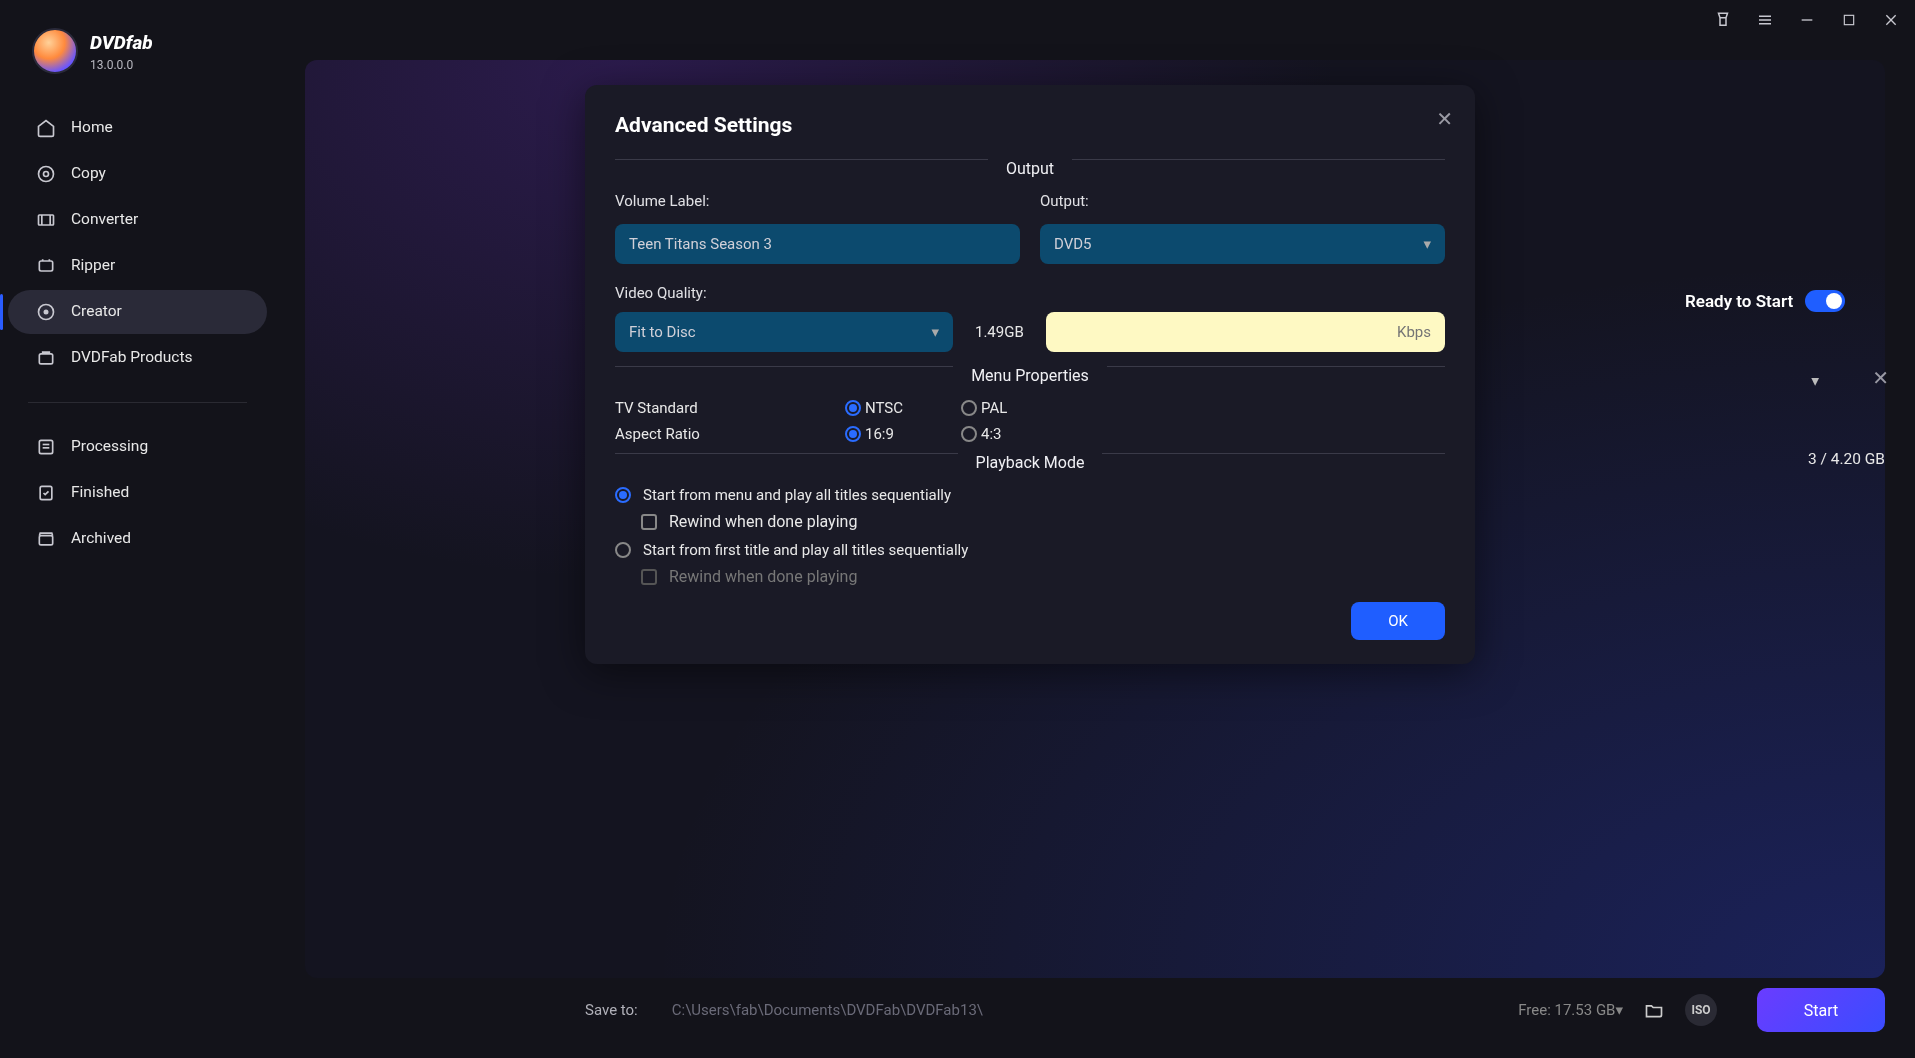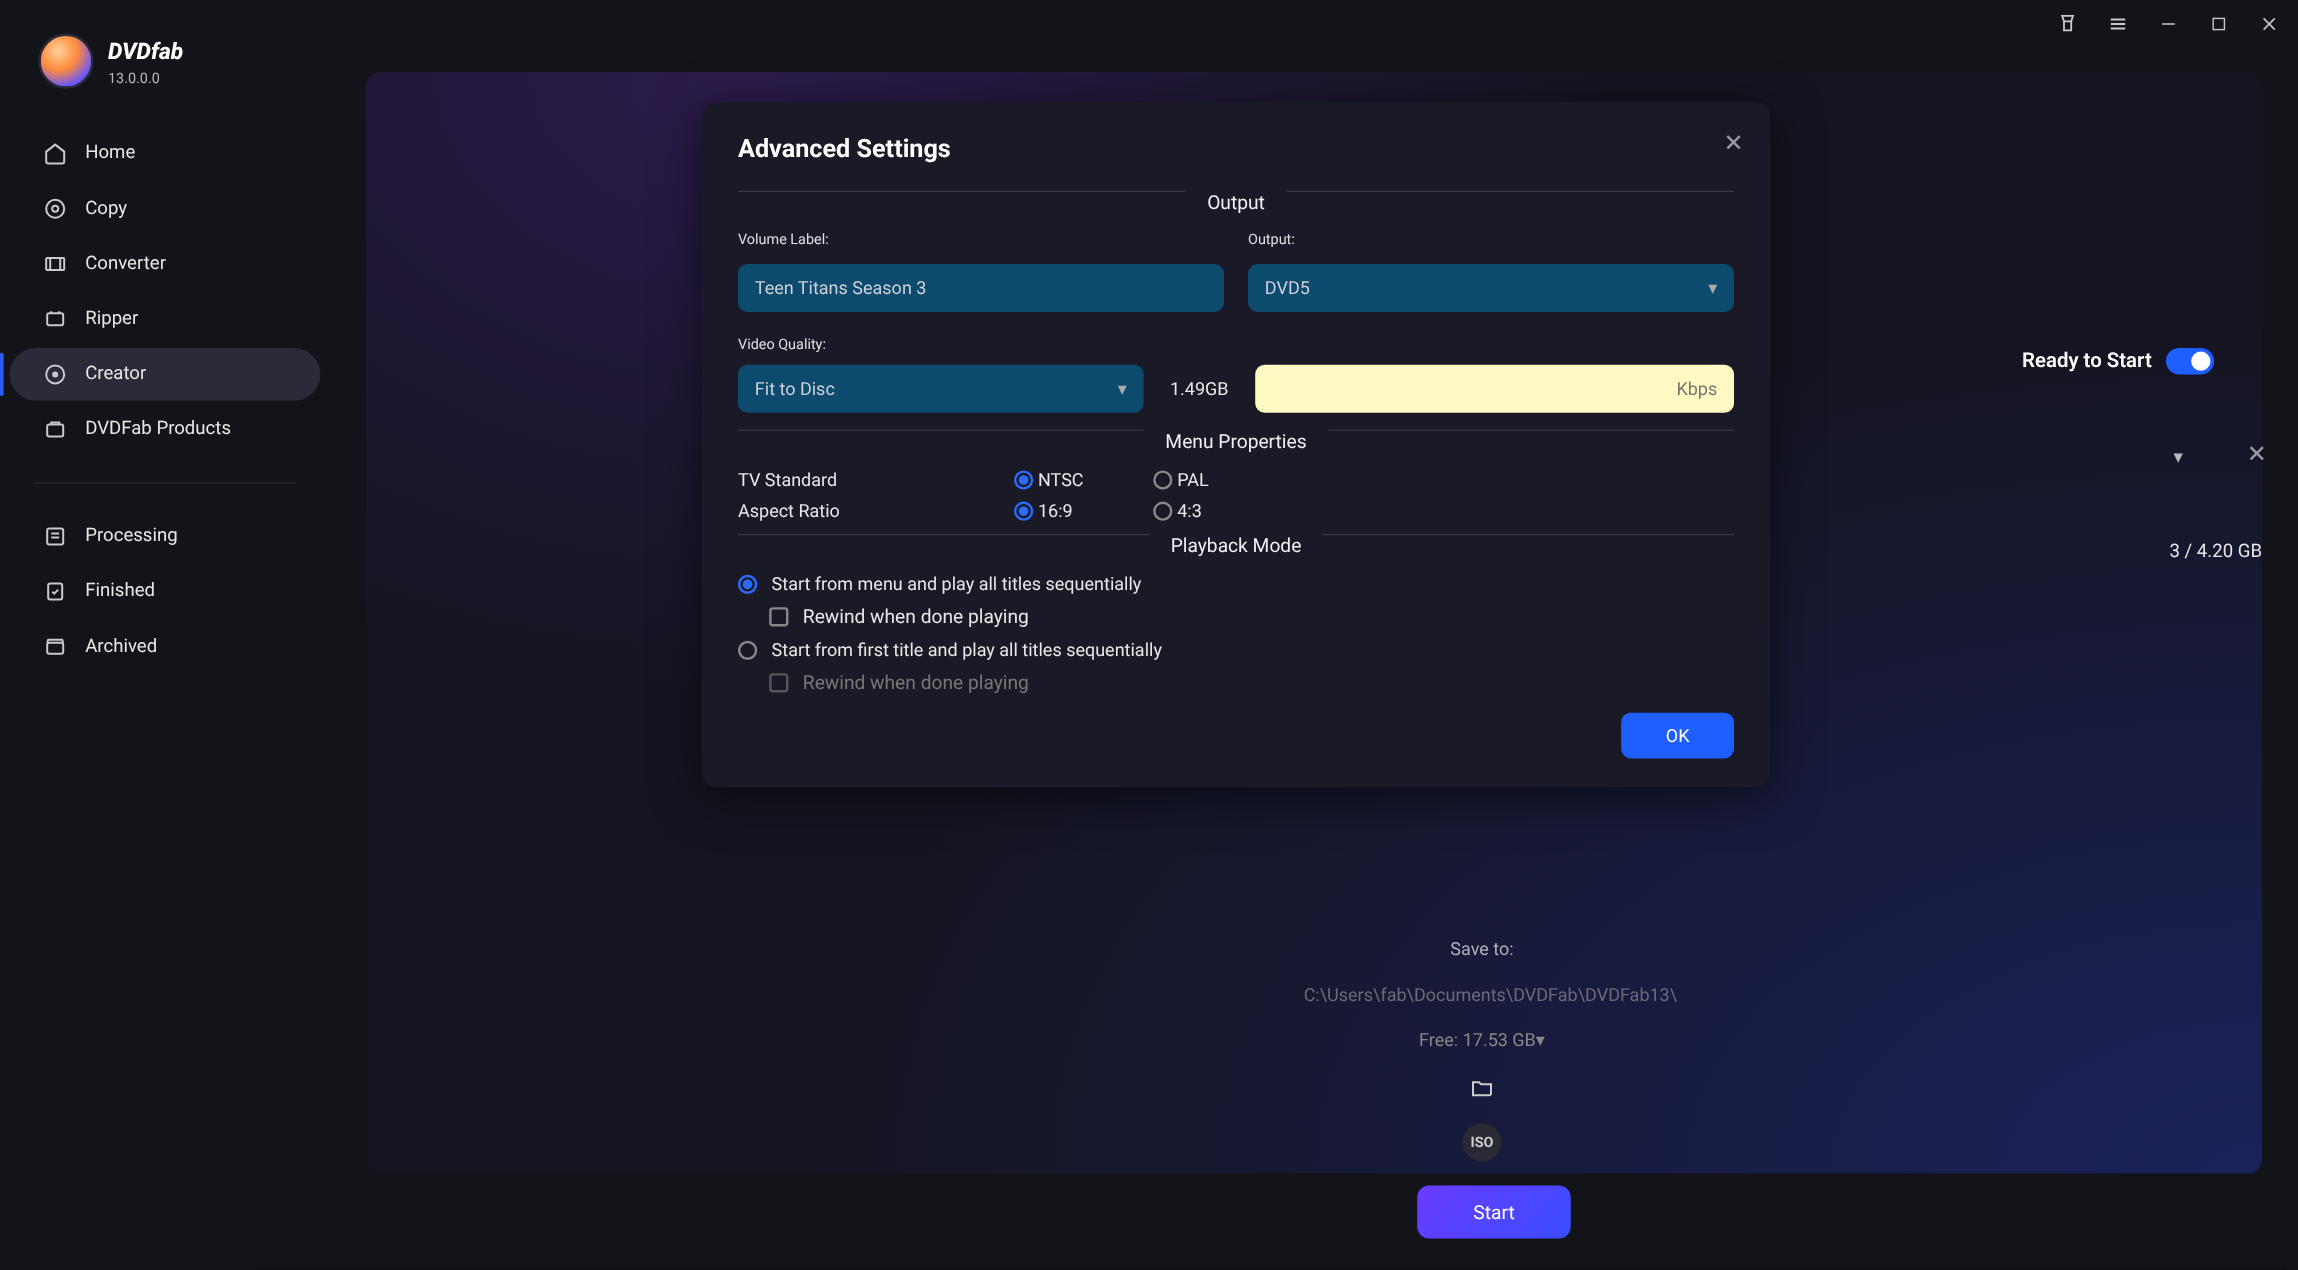--- a/index.html
+++ b/index.html
@@ -26,21 +26,21 @@
 .modal { position: absolute; left: 310px; top: 85px; width: 890px; background: #1a1a26; border-radius: 12px; padding: 28px 30px 28px 30px; box-shadow: 0 8px 40px rgba(0,0,0,.5); }
 .modal-title { font-size: 21px; font-weight: 700; color:#fff; }
 .modal-close { position:absolute; right:22px; top:22px; color:#9a9aa4; cursor:pointer; font-size:20px; }
 
 .sect-head { display:flex; gap:18px; margin: 22px 0 14px; }
 .sect-head .line { flex:1; height:1px; background:#3a3a48; }
 .sect-head .lbl { color:#f0f0f4; font-size:16px; }
 
 .row-2 { display:flex; gap:20px; }
 .col { flex:1; }
-.fld-label { font-size:12px; color:#e0e0e4; margin-bottom:10px; display:block; }
+.fld-label { font-size:15px; color:#e0e0e4; margin-bottom:10px; display:block; }
 .input, .select { width:100%; height:40px; background:#0c4a6e; border:none; border-radius:8px; padding:0 14px; color:#d0d0d8; font-size:15px; display:flex; align-items:center; justify-content:space-between; }
 .chevron { color:#aaa; }
 .size-txt { color:#e8e8e8; font-size:15px; padding:0 10px; display:flex; align-items:center; }
 .kbps { width:416px; height:40px; background:#fef9c3; border:none; border-radius:8px; padding:0 14px; text-align:right; color:#777; font-size:15px; }
 
 .radio-row { display:flex; align-items:center; margin:8px 0; font-size:15px; color:#e8e8e8; }
 .radio-row .rlabel { width:230px; }
 .radio-row .opt { display:flex; align-items:center; gap:4px; width:116px; }
 .radio { width:16px; height:16px; border-radius:50%; border:2px solid #888; display:inline-block; position:relative; cursor:pointer; }
 .radio.checked { border-color:#2a6cff; }
@@ -55,21 +55,21 @@
 .ok-btn { position:absolute; right:30px; bottom:24px; width:94px; height:38px; background:#1f5eff; color:#fff; border:none; border-radius:8px; font-size:15px; cursor:pointer; }
 
 .right-card { position:absolute; right:30px; top:290px; width:200px; color:#fff; }
 .right-card .rts { display:flex; align-items:center; gap:12px; font-size:17px; font-weight:600; }
 .toggle { width:40px; height:22px; border-radius:11px; background:#1f5eff; position:relative; cursor:pointer; }
 .toggle::after { content:""; position:absolute; right:3px; top:3px; width:16px; height:16px; border-radius:50%; background:#fff; }
 .right-x { position:absolute; right:-4px; top:76px; color:#9a9aa4; cursor:pointer; font-size:20px; }
 .size-line { font-size:15.5px; color:#e8e8e8; margin-top:60px; text-align:right; }
 .drop-arrow { width:12px; display:inline-block; margin-right:66px; color:#bbb; }
 
-.bottom-bar { position:absolute; left:310px; right:30px; bottom:26px; display:flex; align-items:center; gap:20px; font-size:15px; color:#b0b0b8;flex-direction:column; }
+.bottom-bar { position:absolute; left:310px; right:30px; bottom:26px; display:flex; align-items:center; gap:20px; font-size:15px; color:#b0b0b8; }
 .path { color:#6a6a78; flex:1; margin-left:14px; }
 .free { color:#888; }
 .icon-btn { width:32px; height:32px; background:#2a2a34; border-radius:50%; display:flex; align-items:center; justify-content:center; cursor:pointer; color:#ccc; font-size:12px; font-weight:700; }
 .icon-sq { width:22px; height:20px; display:flex; align-items:center; justify-content:center; cursor:pointer; color:#ccc; }
 .start-btn { width:128px; height:44px; background:linear-gradient(135deg,#6a3cff,#3a4cff); color:#fff; border:none; border-radius:10px; font-size:16px; cursor:pointer; margin-left:20px; }
 
 svg { display:block; }
 </style>
 </head>
 <body>

